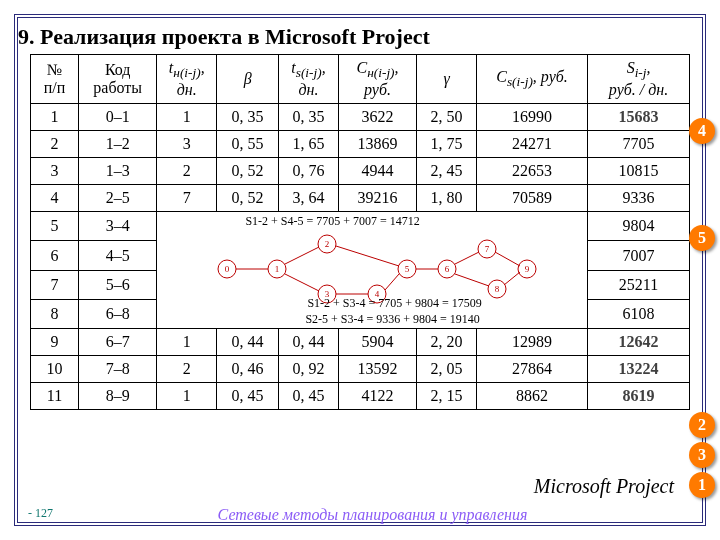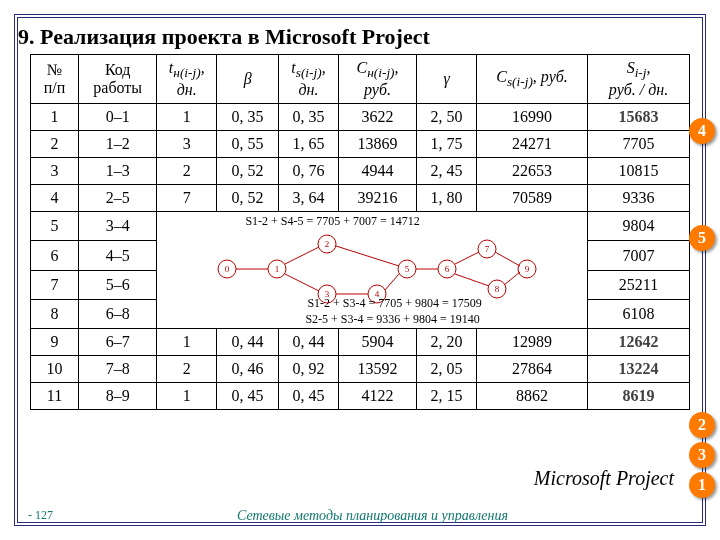--- a/index.html
+++ b/index.html
@@ -20,22 +20,22 @@
   .col-cs{width:90px}
   .col-s{width:82px}
   .red{color:#404040;font-weight:bold}
   .diagram{position:relative;height:auto;font-size:11px;padding:2px}
   .eq{font-size:12px;color:#000;text-align:left;display:block}
   .eq1{position:absolute;top:2px;left:88px}
   .eq2{position:absolute;top:84px;left:150px}
   .eq3{position:absolute;top:100px;left:148px}
   .footer{position:absolute;left:28px;bottom:16px;right:28px;font-size:12px}
   .pnum{float:left;color:#0f766e}
-  .ftitle{text-align:center;color:#0f766e;font-style:italic;font-size:14px}
-  .mp{position:absolute;right:28px;bottom:32px;font-size:20px;font-style:italic}
+  .ftitle{text-align:center;color:#8b5cf6;font-style:italic;font-size:16px}
+  .mp{position:absolute;right:28px;bottom:24px;font-size:20px;font-style:italic}
   .badge{position:absolute;width:26px;height:26px;border-radius:50%;background:#ff7a00;color:#fff;font-weight:bold;font-size:16px;display:flex;align-items:center;justify-content:center;box-shadow:2px 2px 3px rgba(0,0,0,.4)}
   .b4{right:5px;top:118px}
   .b5{right:5px;top:225px}
   .b2{right:5px;top:412px}
   .b3{right:5px;top:442px}
   .b1{right:5px;top:472px}
 </style>
 </head>
 <body>
 

